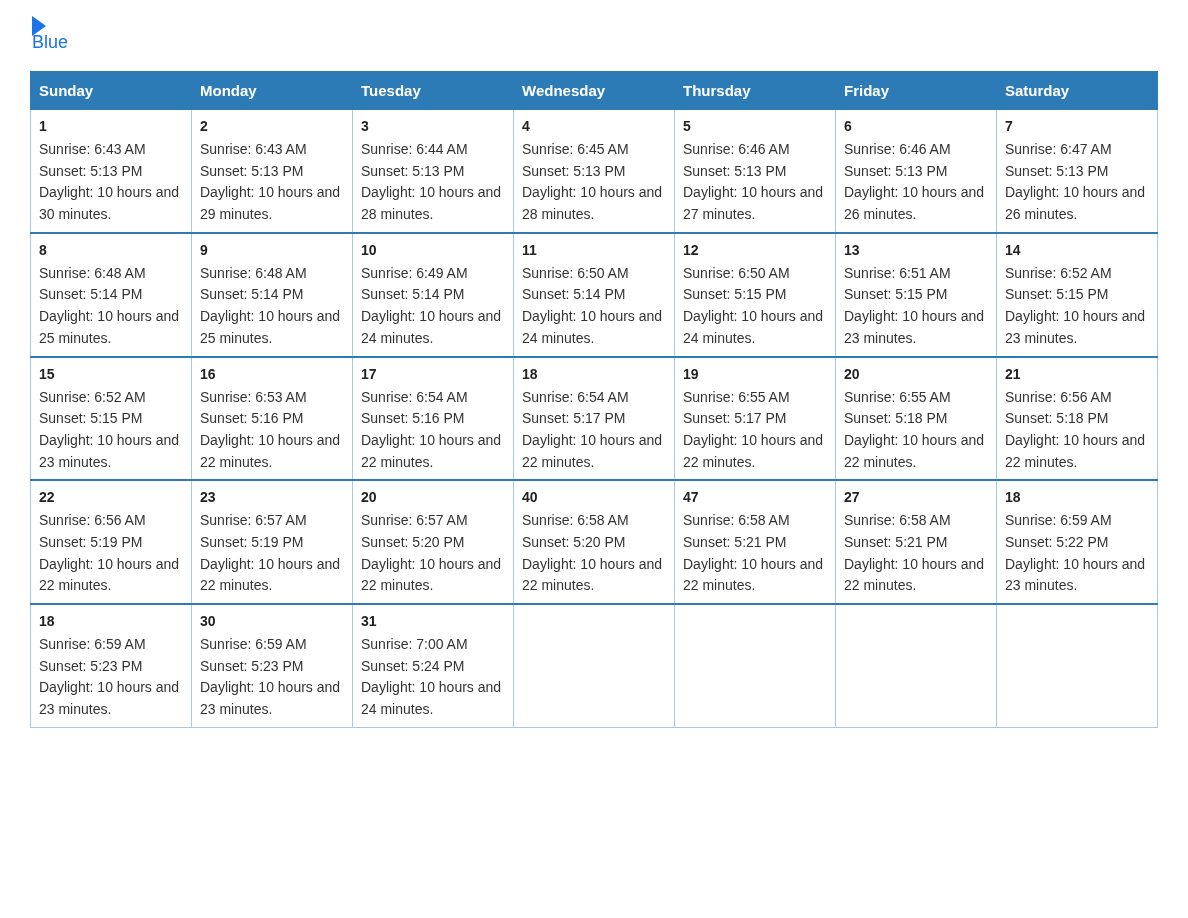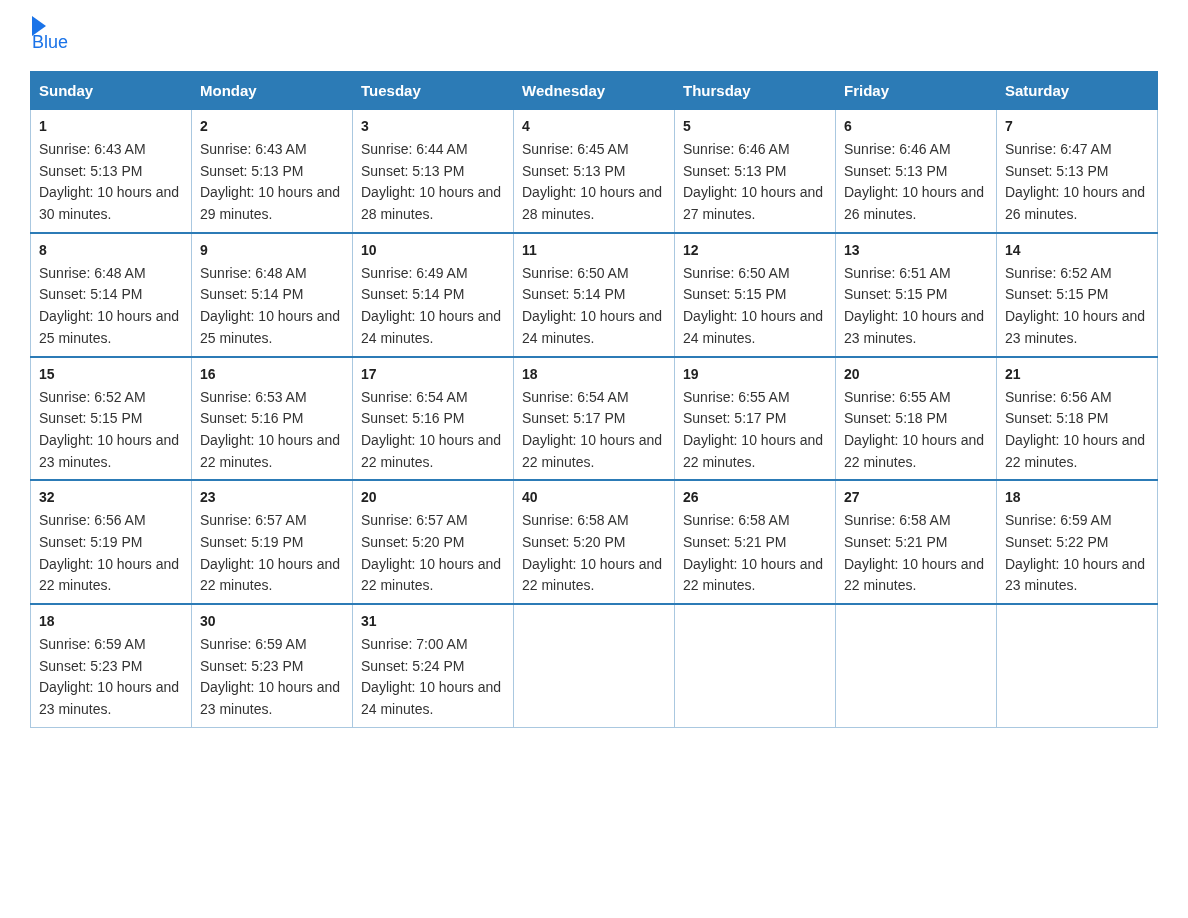--- a/index.html
+++ b/index.html
@@ -153,25 +153,25 @@
       <tr>
         <td><span class="day-number">15</span><span class="day-info">Sunrise: 6:52 AM<br>Sunset: 5:15 PM<br>Daylight: 10 hours and 23 minutes.</span></td>
         <td><span class="day-number">16</span><span class="day-info">Sunrise: 6:53 AM<br>Sunset: 5:16 PM<br>Daylight: 10 hours and 22 minutes.</span></td>
         <td><span class="day-number">17</span><span class="day-info">Sunrise: 6:54 AM<br>Sunset: 5:16 PM<br>Daylight: 10 hours and 22 minutes.</span></td>
         <td><span class="day-number">18</span><span class="day-info">Sunrise: 6:54 AM<br>Sunset: 5:17 PM<br>Daylight: 10 hours and 22 minutes.</span></td>
         <td><span class="day-number">19</span><span class="day-info">Sunrise: 6:55 AM<br>Sunset: 5:17 PM<br>Daylight: 10 hours and 22 minutes.</span></td>
         <td><span class="day-number">20</span><span class="day-info">Sunrise: 6:55 AM<br>Sunset: 5:18 PM<br>Daylight: 10 hours and 22 minutes.</span></td>
         <td><span class="day-number">21</span><span class="day-info">Sunrise: 6:56 AM<br>Sunset: 5:18 PM<br>Daylight: 10 hours and 22 minutes.</span></td>
       </tr>
       <tr>
-        <td><span class="day-number">32</span><span class="day-info">Sunrise: 6:56 AM<br>Sunset: 5:19 PM<br>Daylight: 10 hours and 22 minutes.</span></td>
+        <td><span class="day-number">22</span><span class="day-info">Sunrise: 6:56 AM<br>Sunset: 5:19 PM<br>Daylight: 10 hours and 22 minutes.</span></td>
         <td><span class="day-number">23</span><span class="day-info">Sunrise: 6:57 AM<br>Sunset: 5:19 PM<br>Daylight: 10 hours and 22 minutes.</span></td>
         <td><span class="day-number">20</span><span class="day-info">Sunrise: 6:57 AM<br>Sunset: 5:20 PM<br>Daylight: 10 hours and 22 minutes.</span></td>
         <td><span class="day-number">40</span><span class="day-info">Sunrise: 6:58 AM<br>Sunset: 5:20 PM<br>Daylight: 10 hours and 22 minutes.</span></td>
-        <td><span class="day-number">26</span><span class="day-info">Sunrise: 6:58 AM<br>Sunset: 5:21 PM<br>Daylight: 10 hours and 22 minutes.</span></td>
+        <td><span class="day-number">47</span><span class="day-info">Sunrise: 6:58 AM<br>Sunset: 5:21 PM<br>Daylight: 10 hours and 22 minutes.</span></td>
         <td><span class="day-number">27</span><span class="day-info">Sunrise: 6:58 AM<br>Sunset: 5:21 PM<br>Daylight: 10 hours and 22 minutes.</span></td>
         <td><span class="day-number">18</span><span class="day-info">Sunrise: 6:59 AM<br>Sunset: 5:22 PM<br>Daylight: 10 hours and 23 minutes.</span></td>
       </tr>
       <tr>
         <td><span class="day-number">18</span><span class="day-info">Sunrise: 6:59 AM<br>Sunset: 5:23 PM<br>Daylight: 10 hours and 23 minutes.</span></td>
         <td><span class="day-number">30</span><span class="day-info">Sunrise: 6:59 AM<br>Sunset: 5:23 PM<br>Daylight: 10 hours and 23 minutes.</span></td>
         <td><span class="day-number">31</span><span class="day-info">Sunrise: 7:00 AM<br>Sunset: 5:24 PM<br>Daylight: 10 hours and 24 minutes.</span></td>
         <td class="empty-cell"></td>
         <td class="empty-cell"></td>
         <td class="empty-cell"></td>

